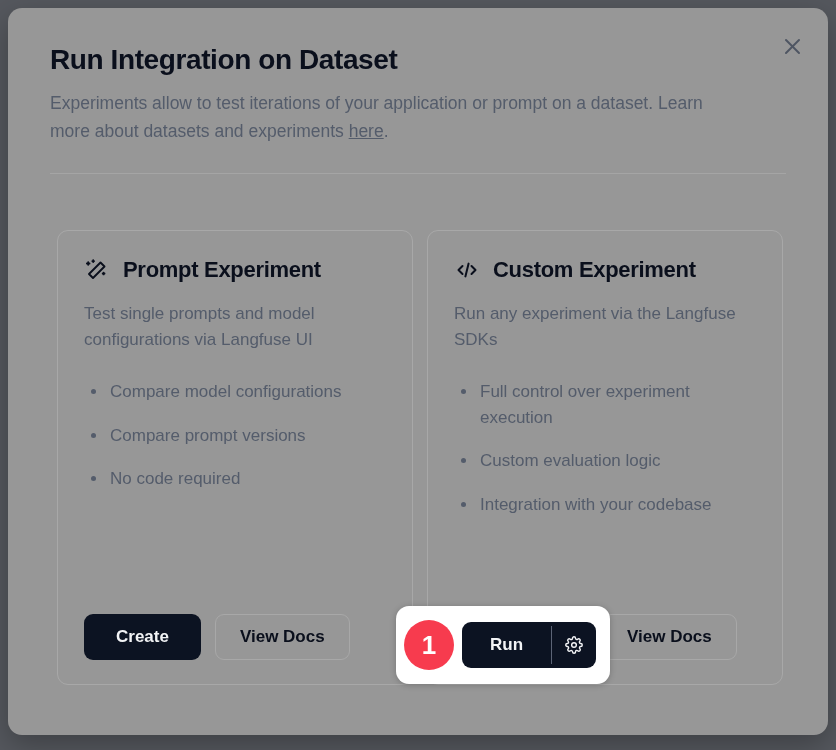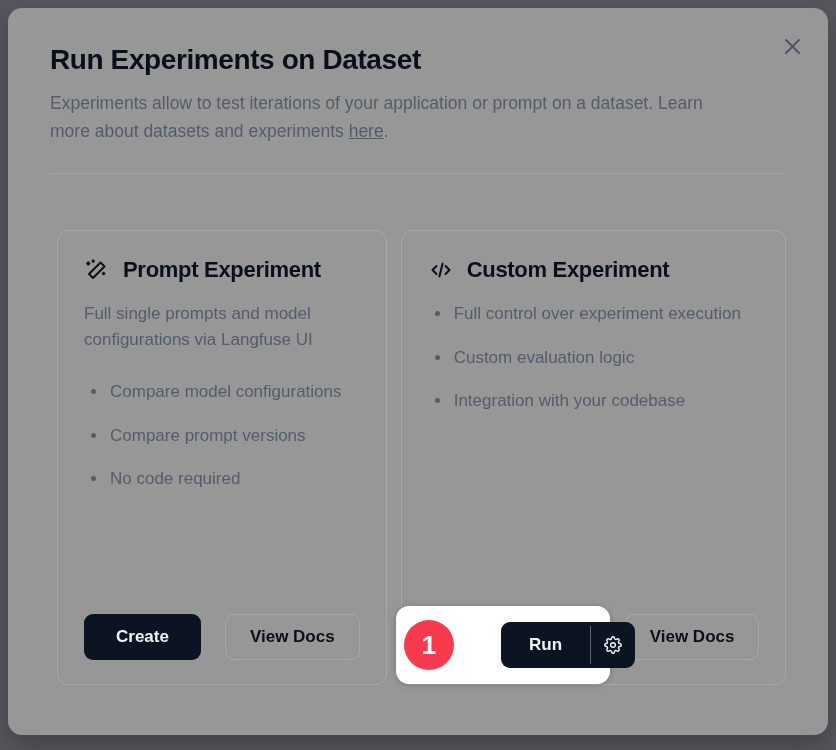--- a/index.html
+++ b/index.html
@@ -144,21 +144,21 @@
     width: 5px;
     height: 5px;
     border-radius: 50%;
     background: #545c6b;
   }
 
   
   .card-actions {
     display: flex;
     align-items: center;
-    gap: 24px;
+    gap: 14px;
     margin-top: 10px;
     position: relative;
   }
   .btn {
     font-family: "Liberation Sans", sans-serif;
     font-size: 17px;
     font-weight: bold;
     border-radius: 9px;
     height: 46px;
     display: inline-flex;
@@ -182,21 +182,20 @@
   }
 
   
   .split-btn {
     display: inline-flex;
     align-items: stretch;
     height: 46px;
     border-radius: 9px;
     overflow: hidden;
     background: #0c1322;
-    margin-left: 39px;
   }
   .split-main {
     display: inline-flex;
     align-items: center;
     justify-content: center;
     padding: 0 28px;
     color: #f2f3f5;
     font-size: 17px;
     font-weight: bold;
     cursor: pointer;
@@ -258,40 +257,40 @@
   <div id="dialog">
 
     <div id="close-btn">
       <svg width="19" height="19" viewBox="0 0 19 19" fill="none" stroke="currentColor" stroke-width="2" stroke-linecap="round">
         <line x1="3" y1="3" x2="16" y2="16"></line>
         <line x1="16" y1="3" x2="3" y2="16"></line>
       </svg>
     </div>
 
     <div class="dialog-header">
-      <h1 class="dialog-title">Run Experiments on Dataset</h1>
+      <h1 class="dialog-title">Run Integration on Dataset</h1>
       <p class="dialog-desc"><span>Experiments allow to test iterations of your application or prompt on a dataset. Learn more about datasets and experiments </span><a href="#">here</a><span>.</span></p>
       <hr class="header-divider">
     </div>
 
     <div class="cards-wrap">
 
       <div class="exp-card">
         <div class="card-head">
           <span class="card-icon">
             <svg width="24" height="24" viewBox="0 0 24 24" fill="none" stroke="currentColor" stroke-width="1.9" stroke-linecap="round" stroke-linejoin="round">
               <path d="M15.5 4.5 L19.5 8.5 L8 20 L4 16 Z"></path>
               <path d="M3.2 4.2 l0 2.6 M1.9 5.5 l2.6 0"></path>
               <path d="M8.2 2.2 l0 1.8 M7.3 3.1 l1.8 0"></path>
               <path d="M18.6 14.6 l0 1.8 M17.7 15.5 l1.8 0"></path>
             </svg>
           </span>
           <span class="card-title">Prompt Experiment</span>
         </div>
-        <p class="card-desc">Full single prompts and model configurations via Langfuse UI</p>
+        <p class="card-desc">Test single prompts and model configurations via Langfuse UI</p>
         <ul class="card-list">
           <li>Compare model configurations</li>
           <li>Compare prompt versions</li>
           <li>No code required</li>
         </ul>
         <div class="card-actions">
           <button class="btn btn-primary">Create</button>
           <button class="btn btn-outline">View Docs</button>
         </div>
       </div>
@@ -300,20 +299,21 @@
         <div class="card-head">
           <span class="card-icon">
             <svg width="24" height="24" viewBox="0 0 24 24" fill="none" stroke="currentColor" stroke-width="2" stroke-linecap="round" stroke-linejoin="round">
               <polyline points="7.5,8 3.5,12 7.5,16"></polyline>
               <polyline points="16.5,8 20.5,12 16.5,16"></polyline>
               <line x1="13.6" y1="5.6" x2="10.4" y2="18.4"></line>
             </svg>
           </span>
           <span class="card-title">Custom Experiment</span>
         </div>
+        <p class="card-desc">Run any experiment via the Langfuse SDKs</p>
         <ul class="card-list">
           <li>Full control over experiment execution</li>
           <li>Custom evaluation logic</li>
           <li>Integration with your codebase</li>
         </ul>
         <div class="card-actions">
           <div class="split-btn" style="visibility:hidden">
             <span class="split-main">Run</span>
             <span class="split-sep"></span>
             <span class="split-gear"></span>

